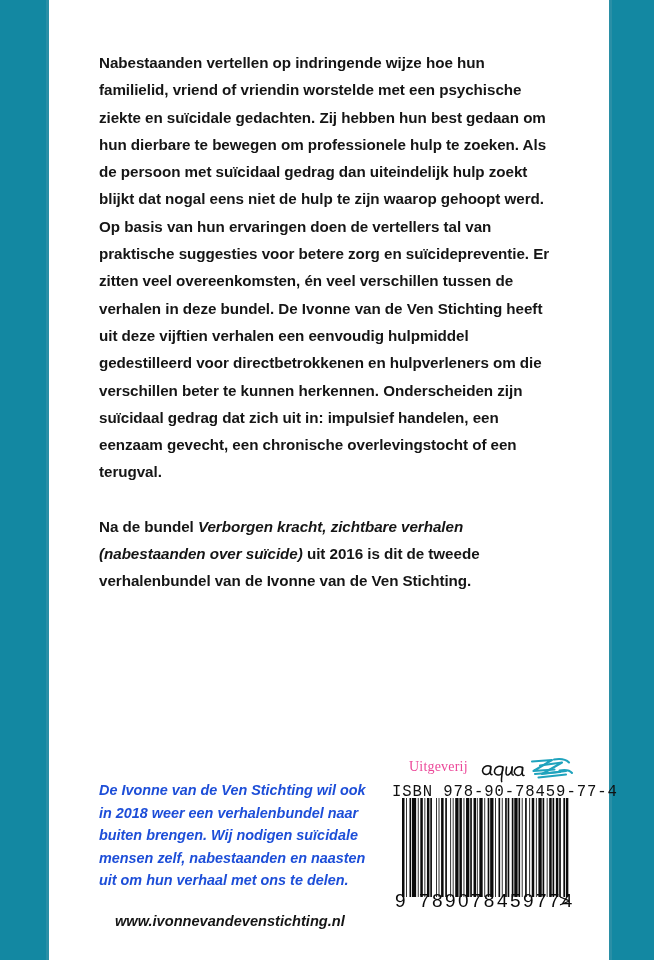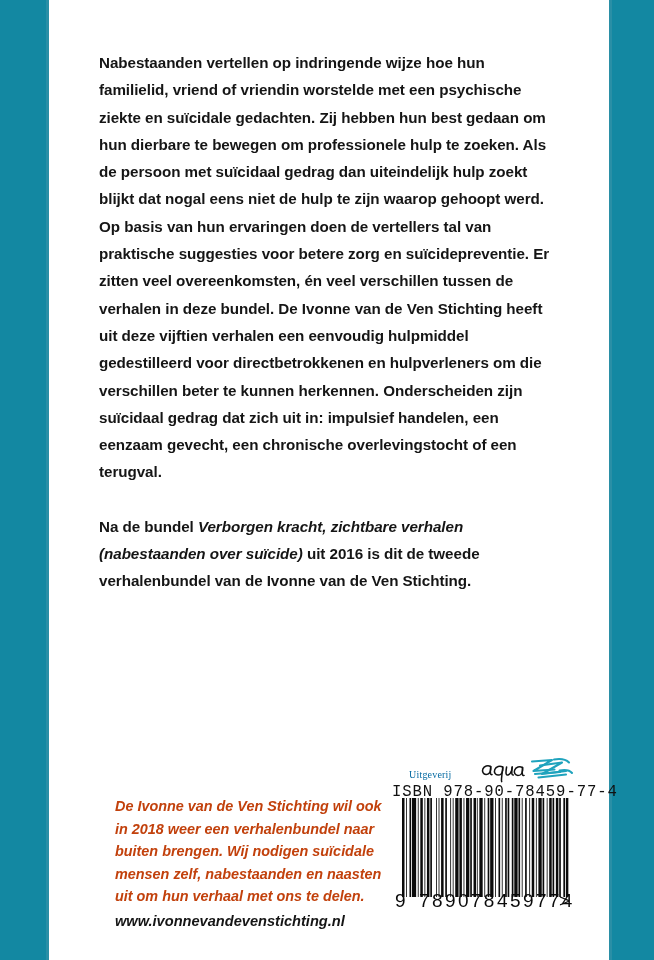--- a/index.html
+++ b/index.html
@@ -87,22 +87,22 @@
   .blurb {
     position: absolute;
     left: 99px;
     top: 779px;
     width: 268px;
     font-family: "Liberation Sans", sans-serif;
     font-size: 14.4px;
     font-weight: 700;
     font-style: italic;
     line-height: 22.6px;
-    color: #c2410c;
-    margin: 16px;
+    color: #1d4ed8;
+    margin: 0;
   }
   .website {
     position: absolute;
     left: 99px;
     top: 897px;
     font-family: "Liberation Sans", sans-serif;
     font-size: 14.6px;
     font-weight: 700;
     font-style: italic;
     color: #151515;
@@ -117,24 +117,24 @@
     top: 757px;
     width: 192px;
   }
   .publisher-row {
     position: relative;
     height: 26px;
   }
   .publisher-word {
     position: absolute;
     left: 17px;
-    top: 12px;
+    top: 2px;
     font-family: "Liberation Serif", serif;
-    font-size: 10px;
-    color: #0369a1;
+    font-size: 14px;
+    color: #ec4899;
     letter-spacing: 0.2px;
     white-space: nowrap;
   }
   .aqua-logo {
     position: absolute;
     left: 88px;
     top: -4px;
     width: 100px;
     height: 30px;
   }

